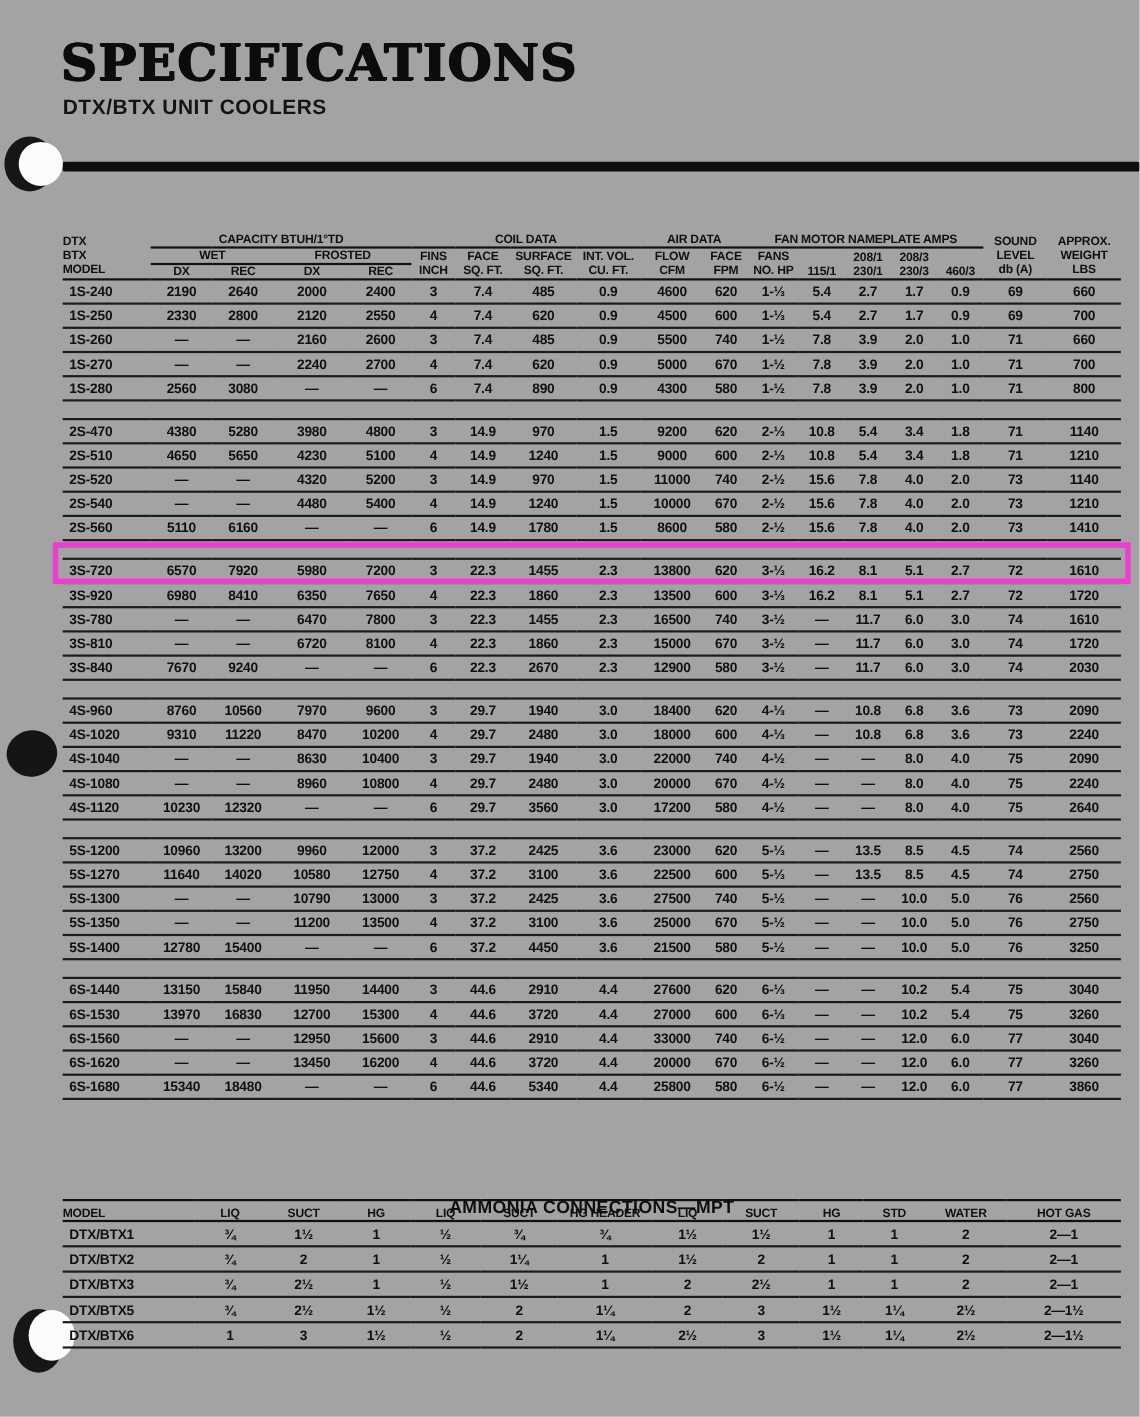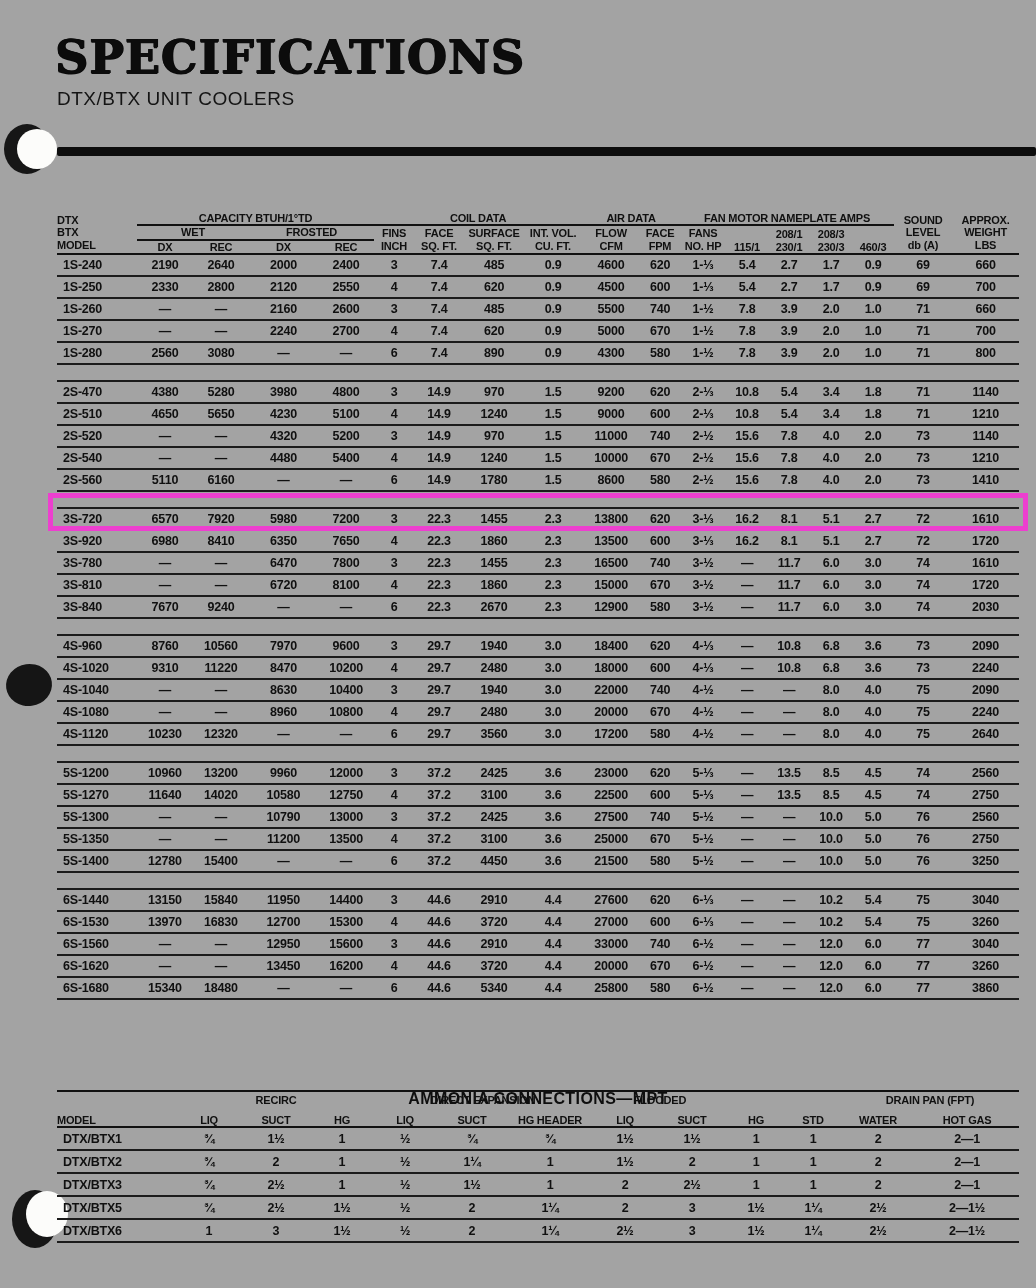--- a/index.html
+++ b/index.html
@@ -2,21 +2,21 @@
 <html><head>
 <meta charset="utf-8">
 <style>
   html,body{margin:0;padding:0;background:#e8e8e4;}
   #page{position:relative;width:1036px;height:1288px;background:#a3a3a3;overflow:hidden;
         font-family:"Liberation Sans",sans-serif;color:#111;}
   
   .title{position:absolute;left:55px;top:30px;font-family:"DejaVu Serif",serif;font-weight:900;
          font-size:46px;letter-spacing:1px;color:#0c0c0c;
          text-shadow:1px 0 #0c0c0c,-0.5px 0 #0c0c0c,0 0.5px #0c0c0c;}
-  .subtitle{position:absolute;left:57px;top:88px;font-size:19px;font-weight:normal;letter-spacing:.5px;color:#141414;}
+  .subtitle{position:absolute;left:57px;top:88px;font-size:19px;font-weight:bold;letter-spacing:.5px;color:#141414;}
   .bar{position:absolute;left:57px;top:147px;width:979px;height:9px;background:#0d0d0d;border-radius:2px;}
   
   .punch{position:absolute;border-radius:50%;background:#161616;}
   .punch::after{content:"";position:absolute;border-radius:50%;background:#fcfcfa;}
   .p1{left:4px;top:124px;width:46px;height:50px;}
   .p1::after{left:13px;top:5px;width:40px;height:40px;}
   .blob{position:absolute;border-radius:50%;background:#151515;}
   .p2{left:6px;top:664px;width:46px;height:42px;transform:rotate(-8deg);}
   .p3{left:12px;top:1190px;width:46px;height:58px;}
   .p3::after{left:14px;top:1px;width:42px;height:46px;}
@@ -755,31 +755,20 @@
         <col style="width:86px">
         <col style="width:64px">
       <col style="width:70px">
         <col style="width:58px">
         <col style="width:56px">
         <col style="width:74px">
       <col style="width:104px">
     </colgroup>
     <thead>
       <tr>
-        <th></th>
-        <th></th>
-        <th>RECIRC</th>
-        <th></th>
-        <th colspan="3">DIRECT EXPANSION</th>
-        <th colspan="2">FLOODED</th>
-        <th></th>
-        <th></th>
-        <th colspan="2">DRAIN PAN (FPT)</th>
-      </tr>
-      <tr>
           <th class="bb2 model-h">MODEL</th>
           <th class="bb2">LIQ</th>
           <th class="bb2">SUCT</th>
           <th class="bb2">HG</th>
           <th class="bb2">LIQ</th>
           <th class="bb2">SUCT</th>
           <th class="bb2">HG HEADER</th>
           <th class="bb2">LIQ</th>
           <th class="bb2">SUCT</th>
           <th class="bb2">HG</th>

